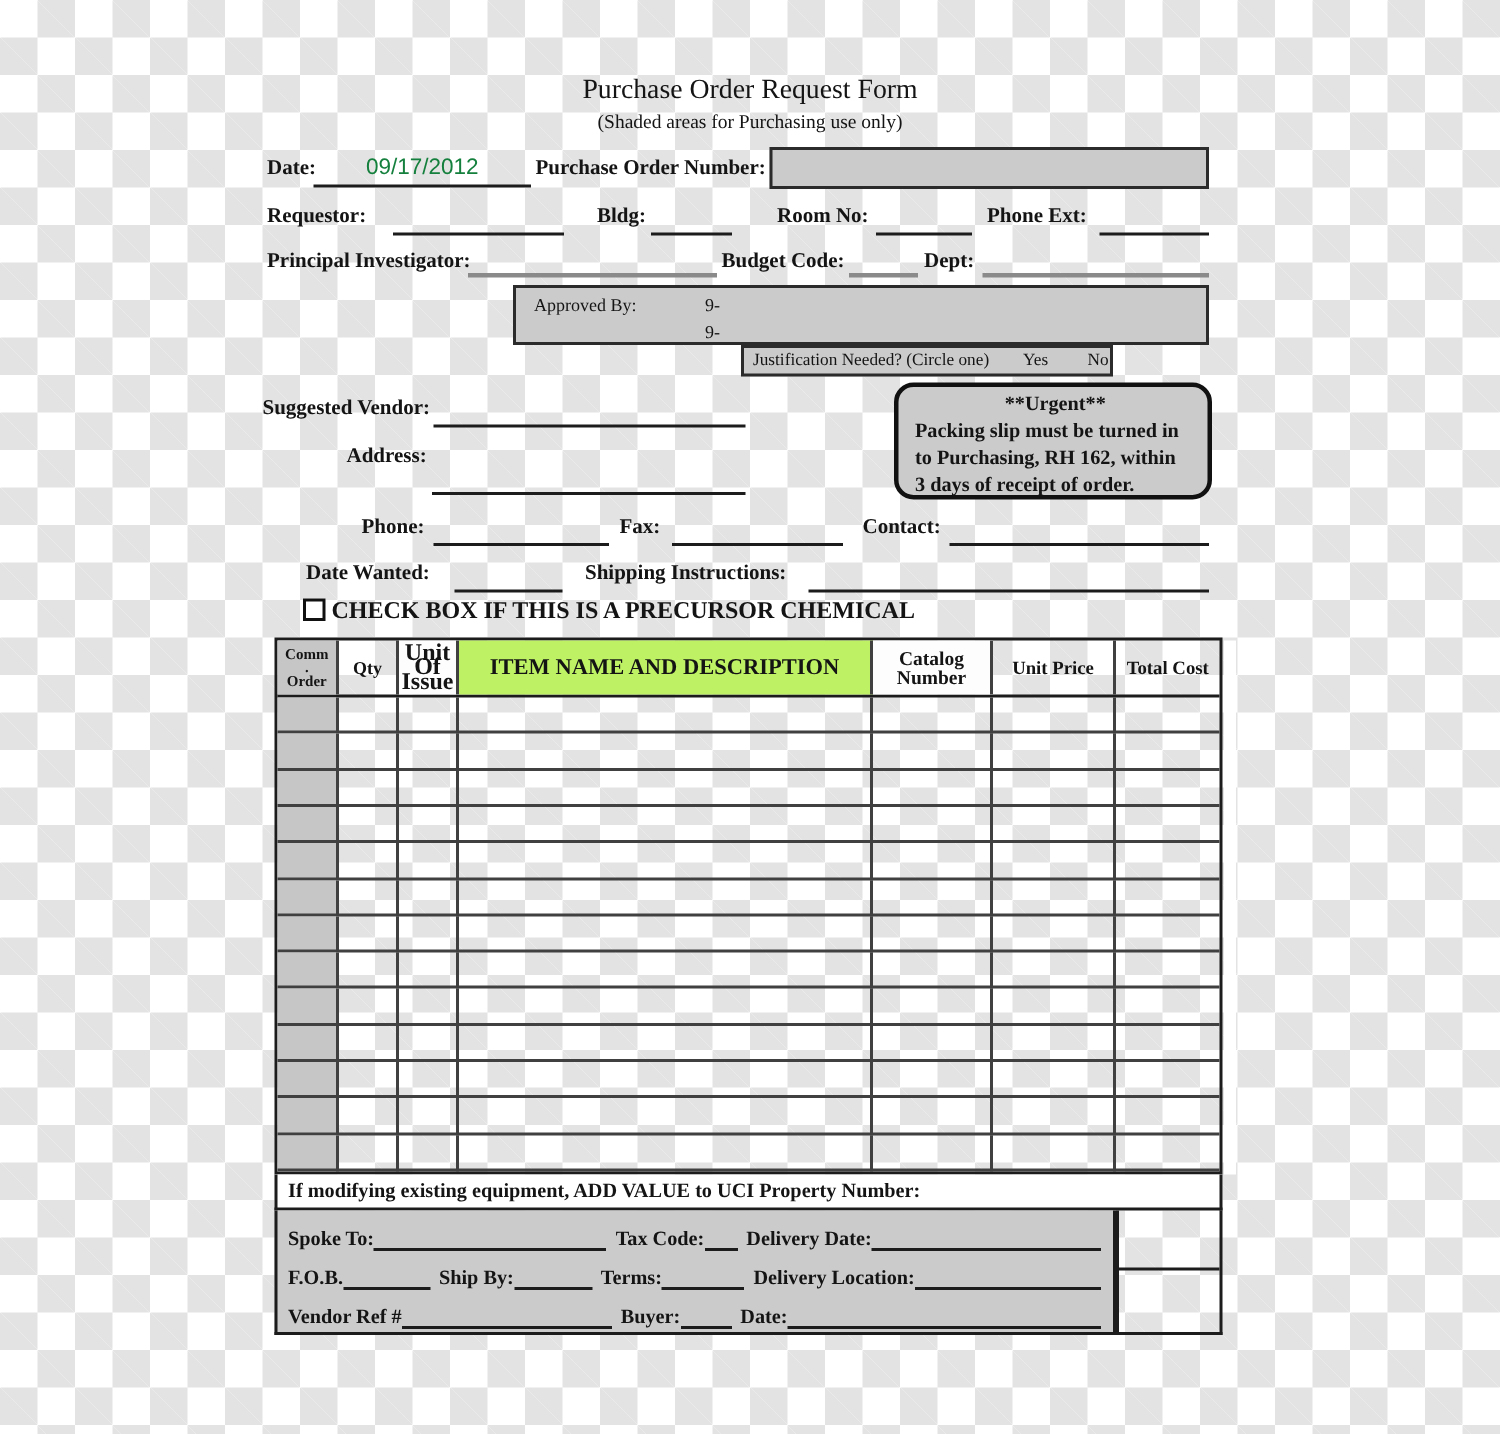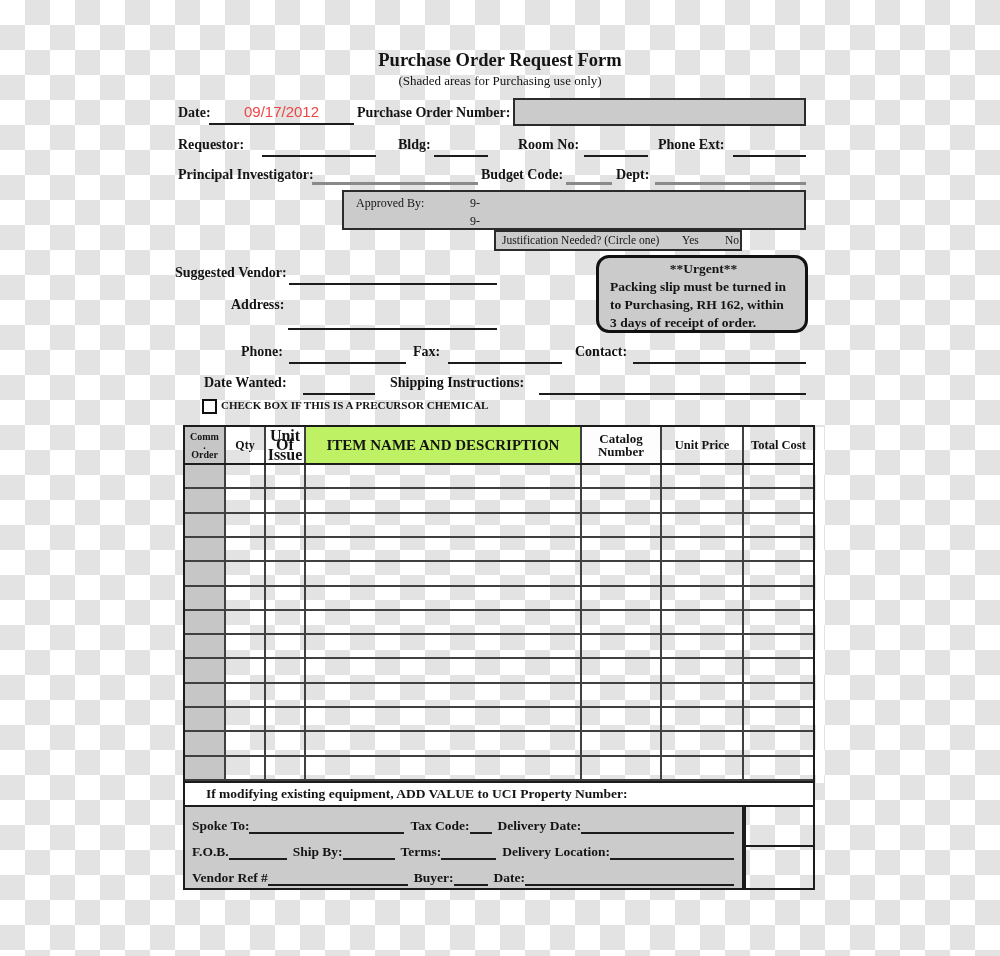--- a/index.html
+++ b/index.html
@@ -24,25 +24,25 @@
     background-size:50px 50px;
     background-position:0 0,25px 25px;
     overflow:hidden;
   }
   .abs{position:absolute}
   .lbl{font-size:14px;font-weight:bold;white-space:nowrap}
   .fld{border-bottom:2px solid var(--line)}
   .gfld{border-bottom:3px solid var(--gline)}
   .shadebox{background:var(--shaded);border:2px solid #2b2b2b}
 
-  .title{left:0;top:50px;width:1000px;text-align:center;font-size:18.5px;font-weight:bold}
+  .title{left:0;top:50px;width:1000px;text-align:center;font-size:18.5px;font-weight:normal}
   .subtitle{left:0;top:73px;width:1000px;text-align:center;font-size:13px}
 
   .date-field{left:209px;top:101px;width:145px;height:24px;text-align:center}
-  .date-field span{font-family:"Liberation Sans","DejaVu Sans",sans-serif;font-size:15px;color:#ef4444;line-height:22px}
+  .date-field span{font-family:"Liberation Sans","DejaVu Sans",sans-serif;font-size:15px;color:#15803d;line-height:22px}
   .po-box{left:513px;top:98px;width:293px;height:28px}
 
   .approved-box{left:342px;top:190px;width:464px;height:40px;font-size:12px}
   .approved-box .al{position:absolute;left:12px;top:4px}
   .approved-box .p1{position:absolute;left:126px;top:4px}
   .approved-box .p2{position:absolute;left:126px;top:22px}
 
   .just-box{left:494px;top:230px;width:248px;height:21px;font-size:11.5px}
   .just-box .jl{position:absolute;left:6px;top:2px}
   .just-box .yes{position:absolute;left:186px;top:2px}
@@ -68,21 +68,21 @@
   .hc-cat{background:#fdfdfd;font-size:13px;font-weight:bold;line-height:13px}
   .hc-up,.hc-tc{font-size:12.5px;font-weight:bold}
   .tbody{display:grid;grid-template-columns:41px 40px 40px 276px 80px 82px 1fr;grid-auto-rows:1fr;height:calc(100% - 38px)}
   .cell{border-right:2px solid var(--grid);border-bottom:2px solid var(--grid)}
   .cell.c6{border-right:none}
   .cell.c0{background:var(--hdr-shade)}
   .white-strip{left:816px;top:427px;width:8px;height:356px;background:#fff}
 
   .modify-row{left:183px;top:783px;width:632px;height:24px;background:#fff;
     border:2.5px solid var(--line);border-top:none;font-size:13.5px;font-weight:bold;
-    display:flex;align-items:center;padding-left:21px}
+    display:flex;align-items:center;padding-left:7px}
 
   .footer-block{left:183px;top:807px;width:561px;height:83px;background:var(--shaded);
     border:2.5px solid var(--line);border-top:none;padding:3px 8px 0 7px;
     display:flex;flex-direction:column;justify-content:space-around}
   .frow{display:flex;align-items:flex-end;font-size:13.5px;font-weight:bold;height:22px;white-space:nowrap}
   .fl{display:inline-block;border-bottom:2px solid var(--line);height:16px}
   .frow .gap{margin-left:6px}
   .grow{flex:1}
 
   .totals-col{left:744px;top:807px;width:71px;height:83px;border:2.5px solid var(--line);border-top:none;border-left:2px solid var(--line)}
@@ -148,21 +148,21 @@
 <div class="abs fld" style="left:448px;top:346px;width:114px;height:18px"></div>
 <div class="abs lbl" style="left:575px;top:344px">Contact:</div>
 <div class="abs fld" style="left:633px;top:346px;width:173px;height:18px"></div>
 
 <div class="abs lbl" style="left:204px;top:375px">Date Wanted:</div>
 <div class="abs fld" style="left:303px;top:377px;width:72px;height:18px"></div>
 <div class="abs lbl" style="left:390px;top:375px">Shipping Instructions:</div>
 <div class="abs fld" style="left:539px;top:377px;width:267px;height:18px"></div>
 
 <div class="abs checkbox"></div>
-<div class="abs lbl" style="left:221px;top:399px;font-size:11px">CHECK BOX IF THIS IS A PRECURSOR CHEMICAL</div>
+<div class="abs lbl" style="left:221px;top:399px;font-size:16px">CHECK BOX IF THIS IS A PRECURSOR CHEMICAL</div>
 
 <div class="abs otable">
   <div class="thead">
     <div class="hcell hc-comm">
       <div>Comm</div>
       <div>.</div>
       <div>Order</div>
     </div>
     <div class="hcell hc-qty">Qty</div>
     <div class="hcell hc-unit">

